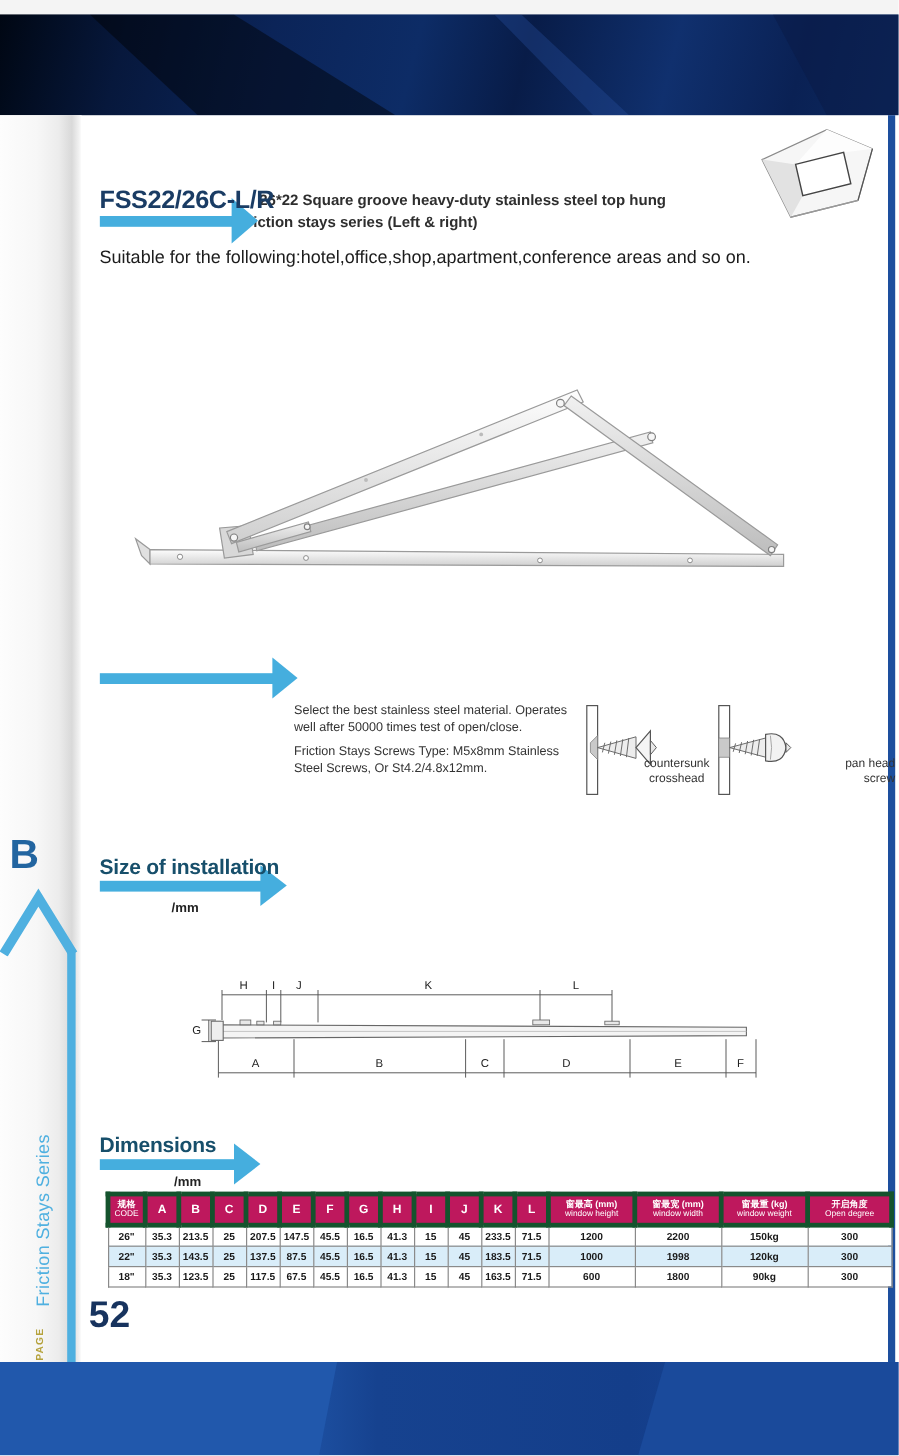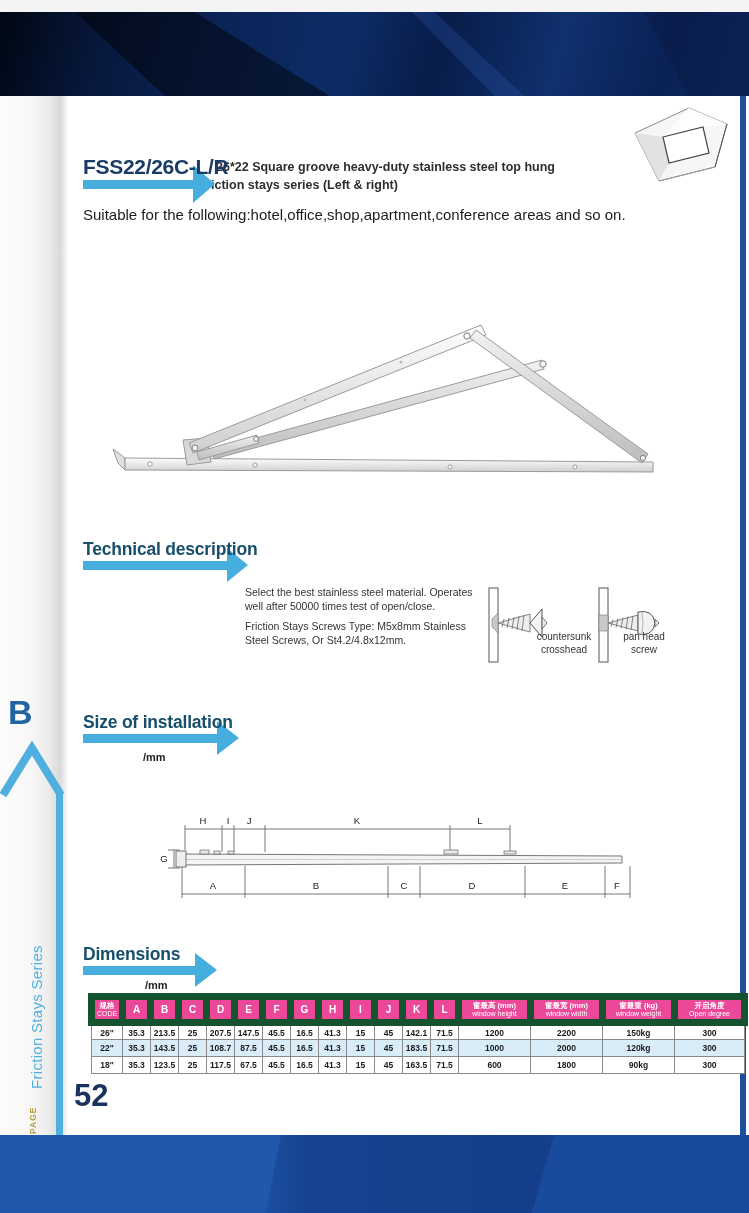--- a/index.html
+++ b/index.html
@@ -47,35 +47,35 @@
 
   .tech-para { position:absolute; left:245px; width:243px; font-size:10.5px; line-height:1.35; color:#333; }
   .tp1 { top:585px; }
   .tp2 { top:619px; }
 
   .screw-svg { position:absolute; top:585px; }
   .s1 { left:484px; }
   .s2 { left:594px; }
   .screw-label { position:absolute; top:630px; width:84px; text-align:center; font-size:10px; color:#333; line-height:1.3; }
   .sl1 { left:522px; }
-  .sl2 { left:602px; }
+  .sl2 { left:662px;text-align:right; }
 
   .side-tab-letter { position:absolute; left:8px; top:693px; font-size:34px; font-weight:bold; color:#2265a0; z-index:4; }
   .side-chevron { position:absolute; left:0; top:735px; z-index:3; }
   .side-vbar { position:absolute; left:56px; top:792px; width:7px; height:343px; background:#4fb0e0; z-index:3; }
   .series-vtext { position:absolute; left:28px; top:1089px; transform:rotate(-90deg); transform-origin:0 0;
     font-size:15px; color:#4fb0e0; white-space:nowrap; letter-spacing:.3px; z-index:4; }
   .page-vtext { position:absolute; left:28px; top:1134px; transform:rotate(-90deg); transform-origin:0 0;
     font-size:8.5px; font-weight:bold; color:#b5a23c; letter-spacing:1px; z-index:4; }
   .page-number { position:absolute; left:74px; top:1078px; font-size:31px; font-weight:bold; color:#17335e; z-index:4; }
 
   .install-drawing { position:absolute; left:160px; top:810px; }
 
   .dim-table { position:absolute; left:88px; top:993px; border-collapse:collapse; table-layout:fixed; z-index:3; }
-  .dim-table th { background:#ec4899; color:#fff; border:7px solid #14532d; font-weight:bold;
+  .dim-table th { background:#be185d; color:#fff; border:4px solid #14532d; font-weight:bold;
     height:26px; text-align:center; vertical-align:middle; padding:0; }
   .dim-table th.letter { font-size:10px; }
   .dim-table th .zh { font-size:7.5px; line-height:1.25; font-weight:bold; }
   .dim-table th .en { font-size:7px; line-height:1.2; font-weight:normal; }
   .dim-table td { border:1px solid #8a8a8a; height:17px; text-align:center; vertical-align:middle;
     font-size:8.5px; font-weight:bold; color:#1a1a1a; padding:0; background:#ffffff; }
   .dim-table tr.alt td { background:#d9edf9; }
 
   .footer-band { position:absolute; left:0; top:1135px; width:749px; height:78px;
     background:linear-gradient(to right,#2158ac 0%,#2158ac 30%,#16428f 42%,#143e8a 70%,#1b4a9c 100%); }
@@ -142,21 +142,20 @@
     <polygon points="92,180 152,163 154,171 94,188" fill="url(#met2)" stroke="#9a9a9a" stroke-width="1"></polygon>
     <circle cx="362" cy="64" r="3.2" fill="#f6f6f6" stroke="#808080" stroke-width="1"></circle>
     <circle cx="438" cy="92" r="3.2" fill="#f6f6f6" stroke="#808080" stroke-width="1"></circle>
     <circle cx="90" cy="176" r="3" fill="#f6f6f6" stroke="#808080" stroke-width="1"></circle>
     <circle cx="151" cy="167" r="2.4" fill="#f6f6f6" stroke="#808080" stroke-width="1"></circle>
     <circle cx="538" cy="186" r="2.6" fill="#f6f6f6" stroke="#808080" stroke-width="1"></circle>
     <circle cx="200" cy="128" r="1.6" fill="#bbb"></circle>
     <circle cx="296" cy="90" r="1.6" fill="#bbb"></circle>
   </svg>
 
-  <div class="section-heading h-tech">Technical description</div>
   <svg class="section-arrow a-tech" width="168" height="42" viewBox="0 0 168 42">
     <rect x="0" y="19" width="146" height="9" fill="#45aede"></rect>
     <polygon points="144,6 165,23 144,40" fill="#45aede"></polygon>
   </svg>
   <div class="tech-para tp1">Select the best stainless steel material. Operates well after 50000 times test of open/close.</div>
   <div class="tech-para tp2">Friction Stays Screws Type: M5x8mm Stainless Steel Screws, Or St4.2/4.8x12mm.</div>
 
   <svg class="screw-svg s1" width="72" height="80" viewBox="0 0 72 80">
     <rect x="5" y="3" width="9" height="74" fill="#ffffff" stroke="#555" stroke-width="1"></rect>
     <polygon points="14,28 8,34 8,42 14,48" fill="#c9c9c9" stroke="#777" stroke-width=".6"></polygon>
@@ -314,43 +313,43 @@
           <td>35.3</td>
           <td>213.5</td>
           <td>25</td>
           <td>207.5</td>
           <td>147.5</td>
           <td>45.5</td>
           <td>16.5</td>
           <td>41.3</td>
           <td>15</td>
           <td>45</td>
-          <td>142.1</td>
+          <td>233.5</td>
           <td>71.5</td>
           <td>1200</td>
           <td>2200</td>
           <td>150kg</td>
           <td>300</td>
         </tr>
         <tr class="alt">
           <td>22"</td>
           <td>35.3</td>
           <td>143.5</td>
           <td>25</td>
-          <td>108.7</td>
+          <td>137.5</td>
           <td>87.5</td>
           <td>45.5</td>
           <td>16.5</td>
           <td>41.3</td>
           <td>15</td>
           <td>45</td>
           <td>183.5</td>
           <td>71.5</td>
           <td>1000</td>
-          <td>2000</td>
+          <td>1998</td>
           <td>120kg</td>
           <td>300</td>
         </tr>
         <tr>
           <td>18"</td>
           <td>35.3</td>
           <td>123.5</td>
           <td>25</td>
           <td>117.5</td>
           <td>67.5</td>

